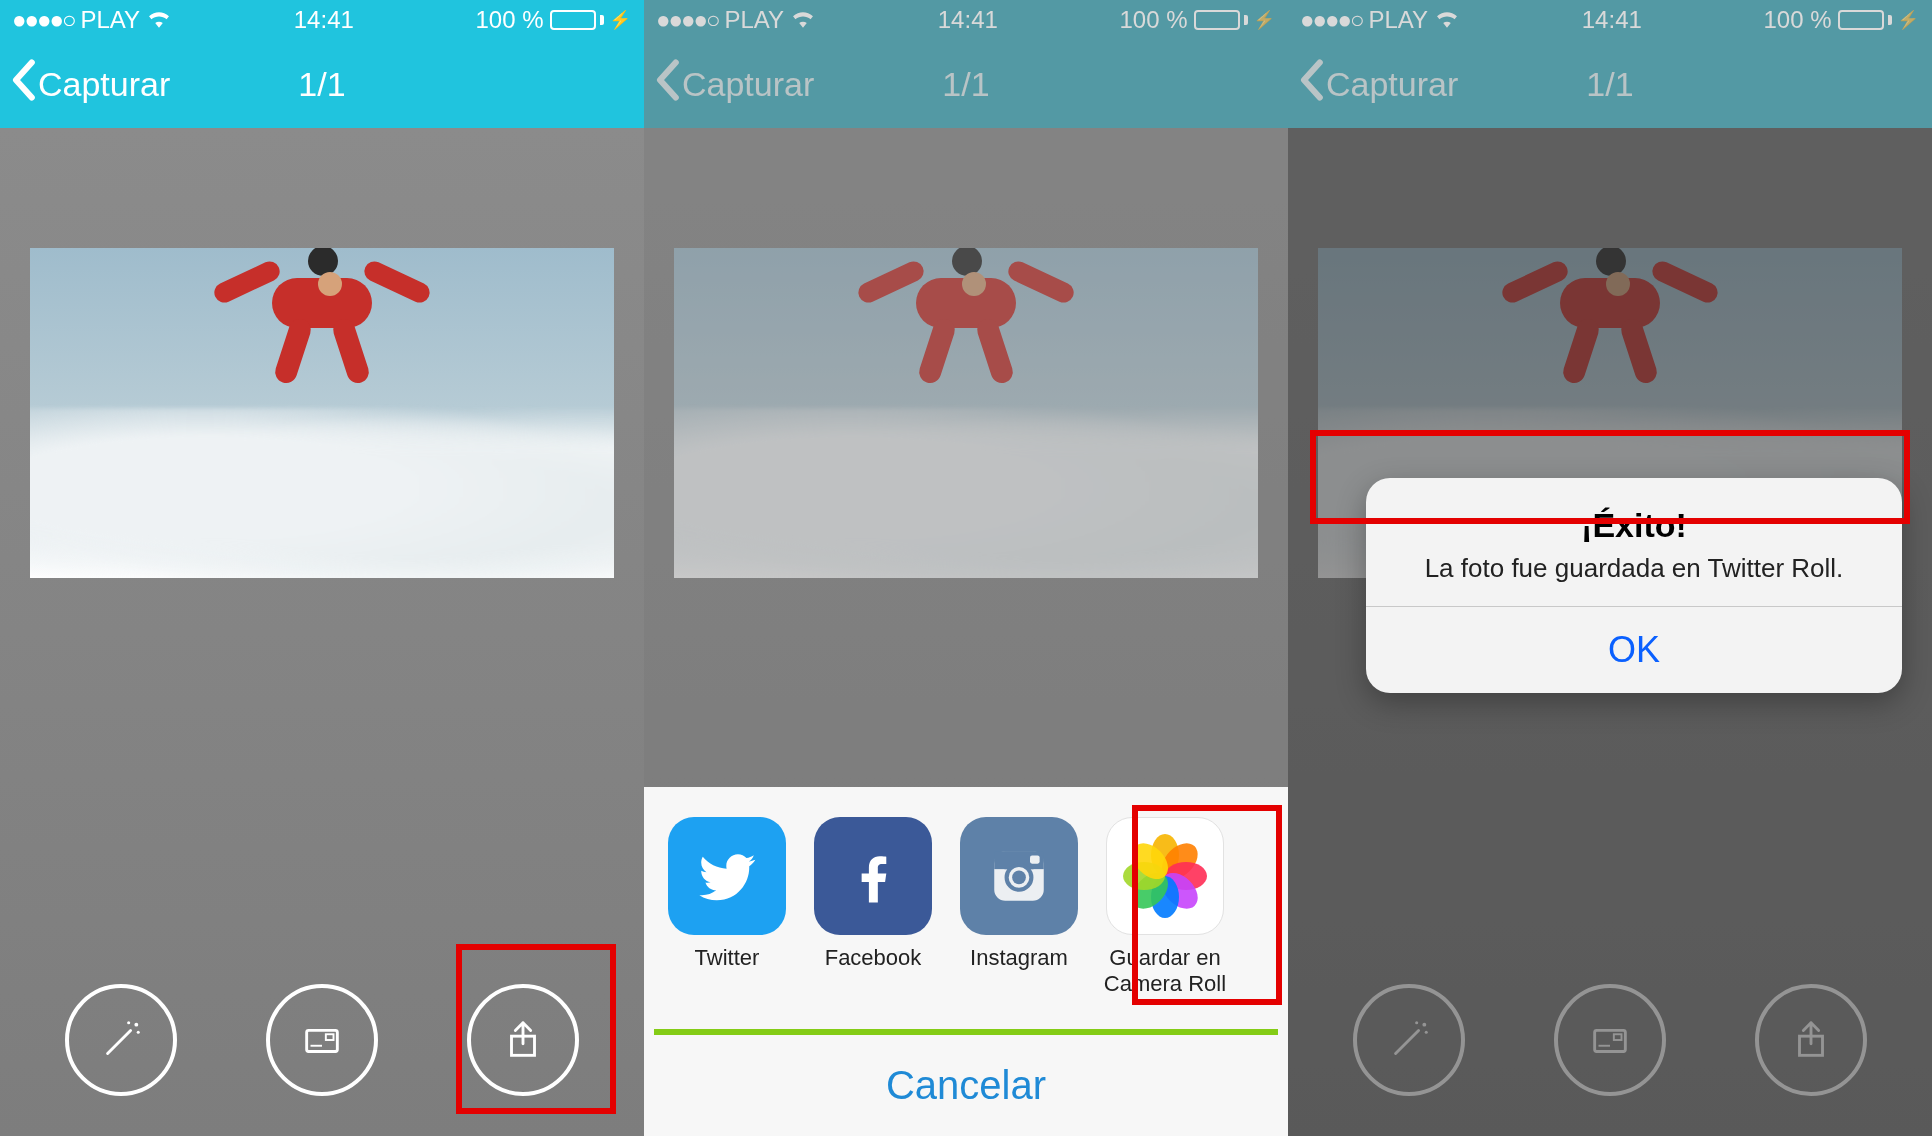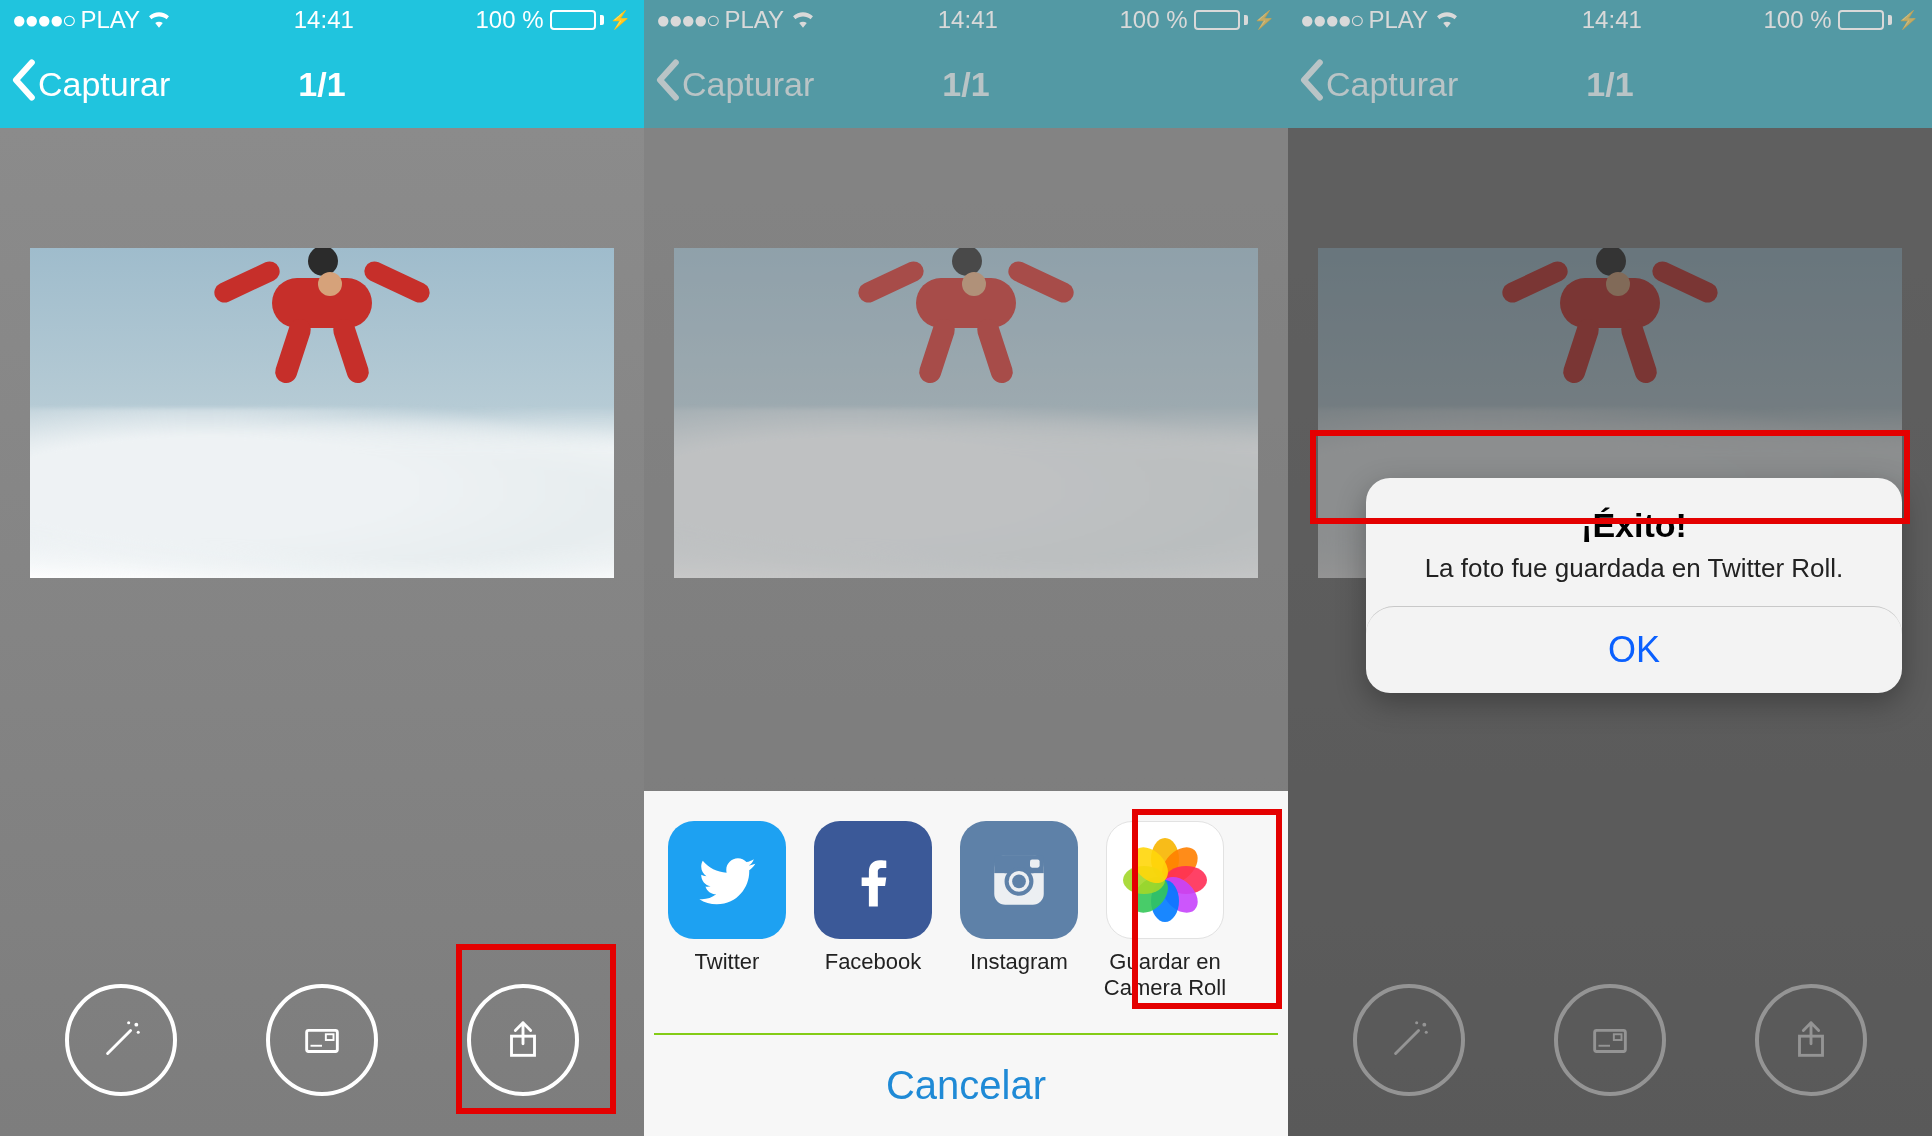--- a/index.html
+++ b/index.html
@@ -54,21 +54,21 @@
   }
   .back-btn {
     display: flex; align-items: center; gap: 2px;
     color: #fff; font-size: 34px; padding-left: 10px;
     cursor: pointer;
     justify-content: flex-end;
   }
   .back-chevron svg { width: 26px; height: 42px; }
   .nav-title {
     position: absolute; left: 0; right: 0; text-align: center;
-    font-size: 34px; font-weight: 700; pointer-events: none;
+    font-size: 34px; font-weight: 400; pointer-events: none;
   }
 
   
   .content {
     position: absolute; top: 128px; left: 0; right: 0; bottom: 0;
     background: linear-gradient(#8b8b8b, #7d7d7d);
   }
   .photo {
     position: absolute;
     top: 120px; left: 30px; right: 30px; height: 330px;
@@ -152,21 +152,21 @@
     color: #fff; font-size: 62px;
   }
   .share-label { font-size: 22px; color: #222; text-align: center; line-height: 1.2; height: 54px; }
   .twitter-bg { background: #1da1f2; }
   .facebook-bg { background: #3b5998; }
   .instagram-bg { background: #5e81a8; }
   .photos-bg {
     background: #fff; border: 1px solid #e2e2e2;
   }
   .cancel-btn {
-    border-top: 2px solid #84cc16;
+    border-top: 6px solid #84cc16;
     text-align: center; color: #1f8ad6; font-size: 40px;
     padding: 28px 0; cursor: pointer;
   }
 
   
   .alert {
     position: absolute; left: 30px; right: 30px; top: 350px;
     background: #f3f3f3; border-radius: 24px;
     overflow: hidden;
     box-shadow: 0 10px 30px rgba(0,0,0,0.3);
@@ -174,21 +174,21 @@
   }
   .alert-head {
     padding: 28px 22px 22px 22px; text-align: center;
   }
   .alert-title { font-size: 34px; font-weight: 600; color: #000; }
   .alert-msg { font-size: 26px; color: #222; margin-top: 8px; }
   .alert-ok {
     border-top: 1px solid #c8c8c8;
     text-align: center;
     color: #0a60ff; font-size: 36px; font-weight: 400;
-    padding: 22px 0; cursor: pointer; border-radius: 28px;
+    padding: 22px 0; cursor: pointer;
   }
 
   
   .petal { position: absolute; width: 28px; height: 42px; border-radius: 50%; top:50%; left:50%; transform-origin: 50% 100%; opacity:0.9;}
 </style>
 </head>
 <body>
 
 <div class="screen">
   <div class="status-bar">

